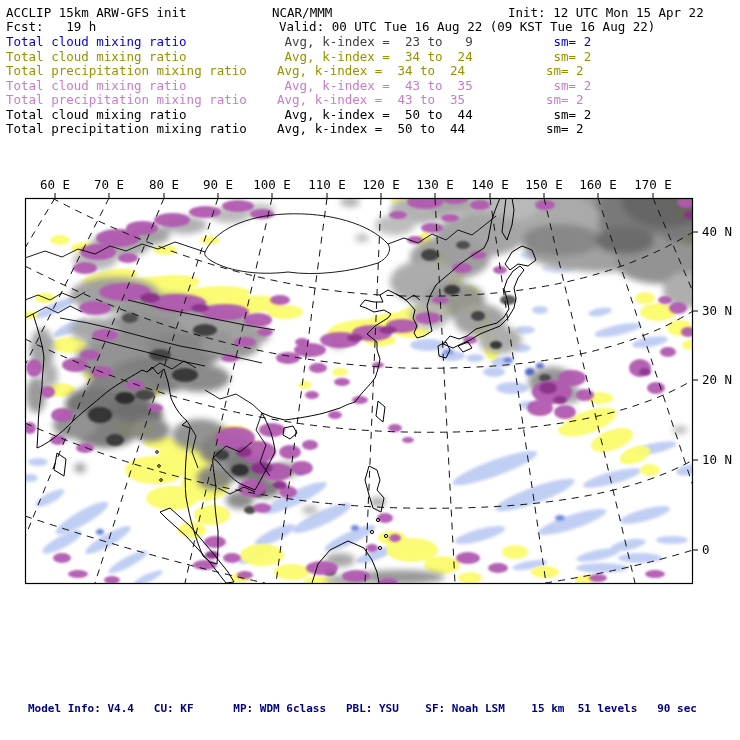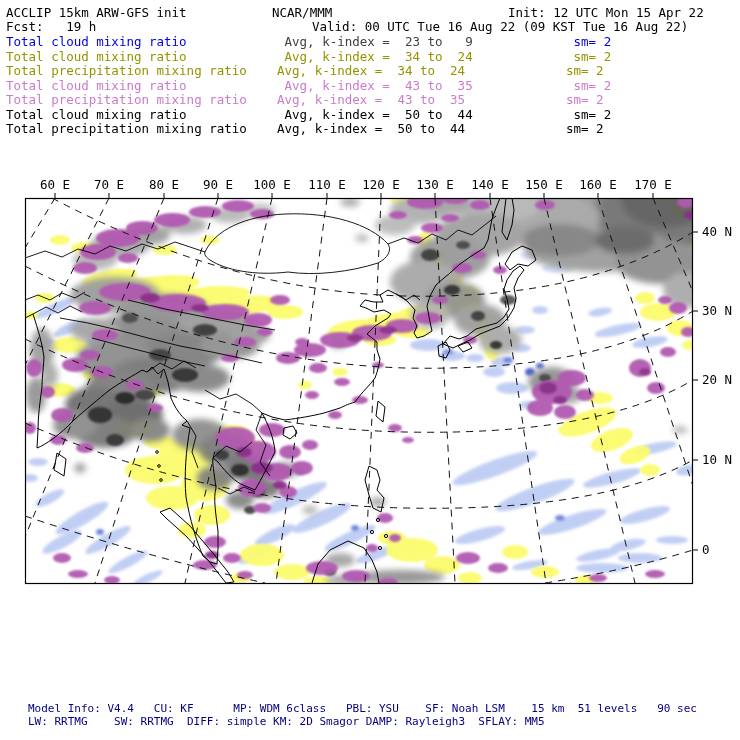--- a/index.html
+++ b/index.html
@@ -2,25 +2,25 @@
 <html><head>
 <meta charset="utf-8">
 <style>
   html,body{margin:0;padding:0;background:#ffffff;width:740px;height:740px;overflow:hidden}
   #stage{position:relative;width:740px;height:740px;background:#fff;
          font-family:"DejaVu Sans Mono","Liberation Mono",monospace;}
   .hl{position:absolute;left:0;width:740px;height:14px;font-size:12.5px;line-height:14px;color:#000;padding-left:38px;}
   .hl span{position:absolute;white-space:pre;}
   .c-left{left:6px}
   .c-mid{left:277px}
-  .c-sm{left:566px}
+  .c-sm{left:546px}
   .c-center{left:272px}
   .c-right{left:508px}
-  .c-valid{left:312px}
-  #footer{position:absolute;left:28px;top:702px;color:#000082;font-size:11px;line-height:13px;}
+  .c-valid{left:279px}
+  #footer{position:absolute;left:28px;top:702px;color:#000082;font-size:11px;line-height:13px;font-weight:bold;}
   #footer div{white-space:pre;}
   svg text{font-family:"DejaVu Sans Mono","Liberation Mono",monospace;font-size:12.5px;fill:#000;}
 </style>
 </head>
 <body>
 
 <div id="stage">
 
   
   <div>
@@ -521,15 +521,14 @@
       <text x="702" y="315">30 N</text>
       <text x="702" y="384">20 N</text>
       <text x="702" y="464">10 N</text>
       <text x="702" y="554">0</text>
     </g>
   </svg>
 
   
   <div id="footer">
     <div>Model Info: V4.4   CU: KF      MP: WDM 6class   PBL: YSU    SF: Noah LSM    15 km  51 levels   90 sec</div>
-    <div>LW: RRTMG    SW: RRTMG  DIFF: simple KM: 2D Smagor DAMP: Rayleigh3  SFLAY: MM5</div>
   </div>
 </div>
 
 </body></html>

